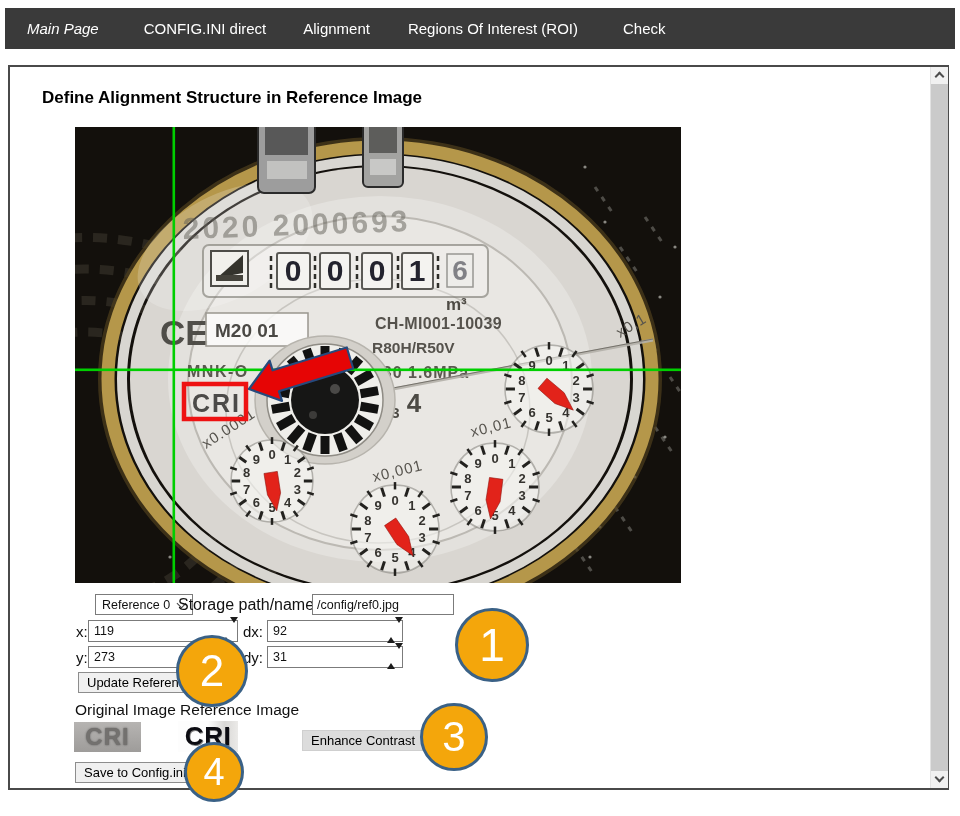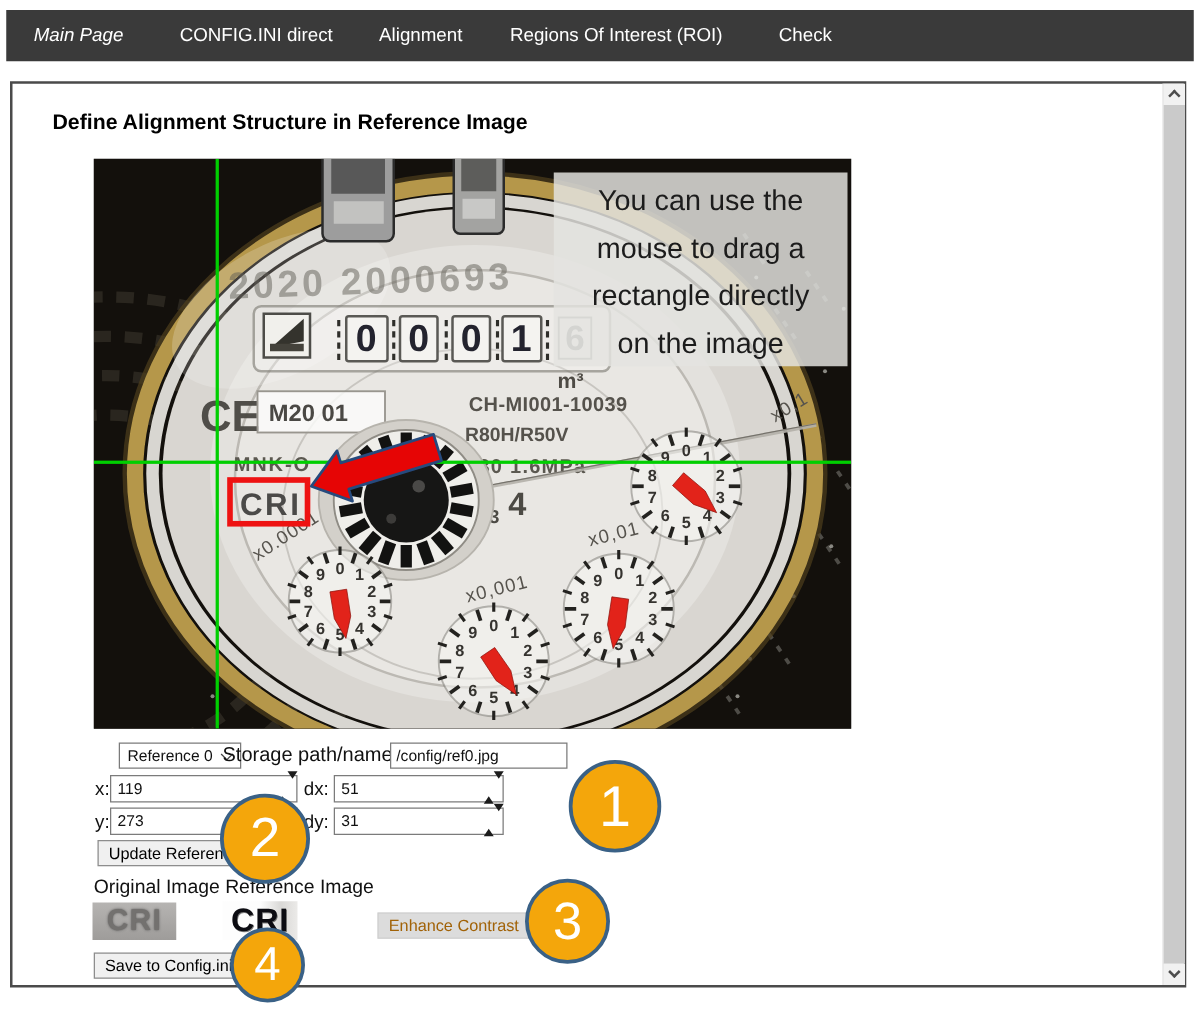--- a/index.html
+++ b/index.html
@@ -46,21 +46,21 @@
     font-size:12.5px;padding:0 4px;font-family:"Liberation Sans",sans-serif;color:#111;background:#fff;}
   .numfield{position:absolute;height:22px;border:1px solid #7b7b7b;background:#fff;
     font-size:12.5px;color:#111;display:flex;align-items:center;padding-left:5px;}
   .spinner{position:absolute;right:3px;top:2px;width:12px;height:16px;cursor:pointer;}
   .spin-up{width:0;height:0;border-left:4.5px solid transparent;border-right:4.5px solid transparent;
     border-bottom:6px solid #1c1c1c;margin:1px auto 2px auto;}
   .spin-down{width:0;height:0;border-left:4.5px solid transparent;border-right:4.5px solid transparent;
     border-top:6px solid #1c1c1c;margin:0 auto;}
   .btn{position:absolute;font-size:13px;font-family:"Liberation Sans",sans-serif;color:#000;
     background:#f0f0f0;border:1px solid #8d8d8d;padding:2px 8px;cursor:pointer;}
-  .btn.disabled{background:#dcdcdc;color:#a16207;border-color:#cfcfcf;}
+  .btn.disabled{background:#dcdcdc;color:#000000;border-color:#cfcfcf;}
 
   .thumb{position:absolute;display:flex;align-items:center;justify-content:center;font-weight:bold;}
   .thumb-orig{left:64px;top:655px;width:67px;height:30px;background:linear-gradient(#b6b4b2,#9e9c9a);
     color:#73716f;font-size:24px;letter-spacing:1px;text-shadow:0 0 2px rgba(70,70,70,.9);}
   .thumb-ref{left:168px;top:654px;width:60px;height:31px;
     background:linear-gradient(90deg,#fdfdfd 50%,#d9d8d6 78%,#ebeae8);
     color:#0c0c12;font-size:26px;letter-spacing:0.5px;text-shadow:0.6px 0.6px 0 rgba(40,40,40,.6);}
 
   
   .badge{position:absolute;border-radius:50%;color:#fff;display:flex;align-items:center;
@@ -350,43 +350,37 @@
         <rect x="97.5" y="0" width="2.6" height="456" fill="#00cf00"></rect>
         <rect x="0" y="241.5" width="606" height="2.6" fill="#00cf00"></rect>
       </g>
 
       <text x="117" y="285" font-size="25" font-weight="bold" fill="#4b4a48" letter-spacing="2">CRI</text>
       <rect x="109" y="257" width="62" height="35" fill="none" stroke-width="4.5" stroke="#ee1212"></rect>
 
       <polygon points="271.8,220.5 197.6,243.3 194.6,233.7 174,262 207,273.9 204,264.3 278.2,241.5" stroke-width="2.2" stroke-linejoin="round" stroke="#264a7d" fill="#e60505"></polygon>
     </svg>
 
-    <div class="overlay-tip">
-      <div>You can use the</div>
-      <div>mouse to drag a</div>
-      <div>rectangle directly</div>
-      <div>on the image</div>
-    </div>
   </div>
 
   <div class="fake-select">
     <span>Reference 0</span>
     <span class="sel-chev"></span>
   </div>
   <div class="flabel" style="left:168px;top:529px;font-size:16px;">Storage path/name:</div>
   <input class="text-input" type="text" value="/config/ref0.jpg" style="">
 
   <div class="flabel" style="left:66px;top:556px;font-size:15px;">x:</div>
   <div class="numfield" style="left:78px;top:553px;width:150px;">
     <span>119</span>
     <span class="spinner"><span class="spin-up"></span><span class="spin-down"></span></span>
   </div>
   <div class="flabel" style="left:233px;top:556px;font-size:15px;">dx:</div>
   <div class="numfield" style="left:257px;top:553px;width:136px;">
-    <span>51</span>
+    <span>92</span>
     <span class="spinner"><span class="spin-up"></span><span class="spin-down"></span></span>
   </div>
 
   <div class="flabel" style="left:66px;top:582px;font-size:15px;">y:</div>
   <div class="numfield" style="left:78px;top:579px;width:150px;">
     <span>273</span>
   </div>
   <div class="flabel" style="left:233px;top:582px;font-size:15px;">dy:</div>
   <div class="numfield" style="left:257px;top:579px;width:136px;">
     <span>31</span>

